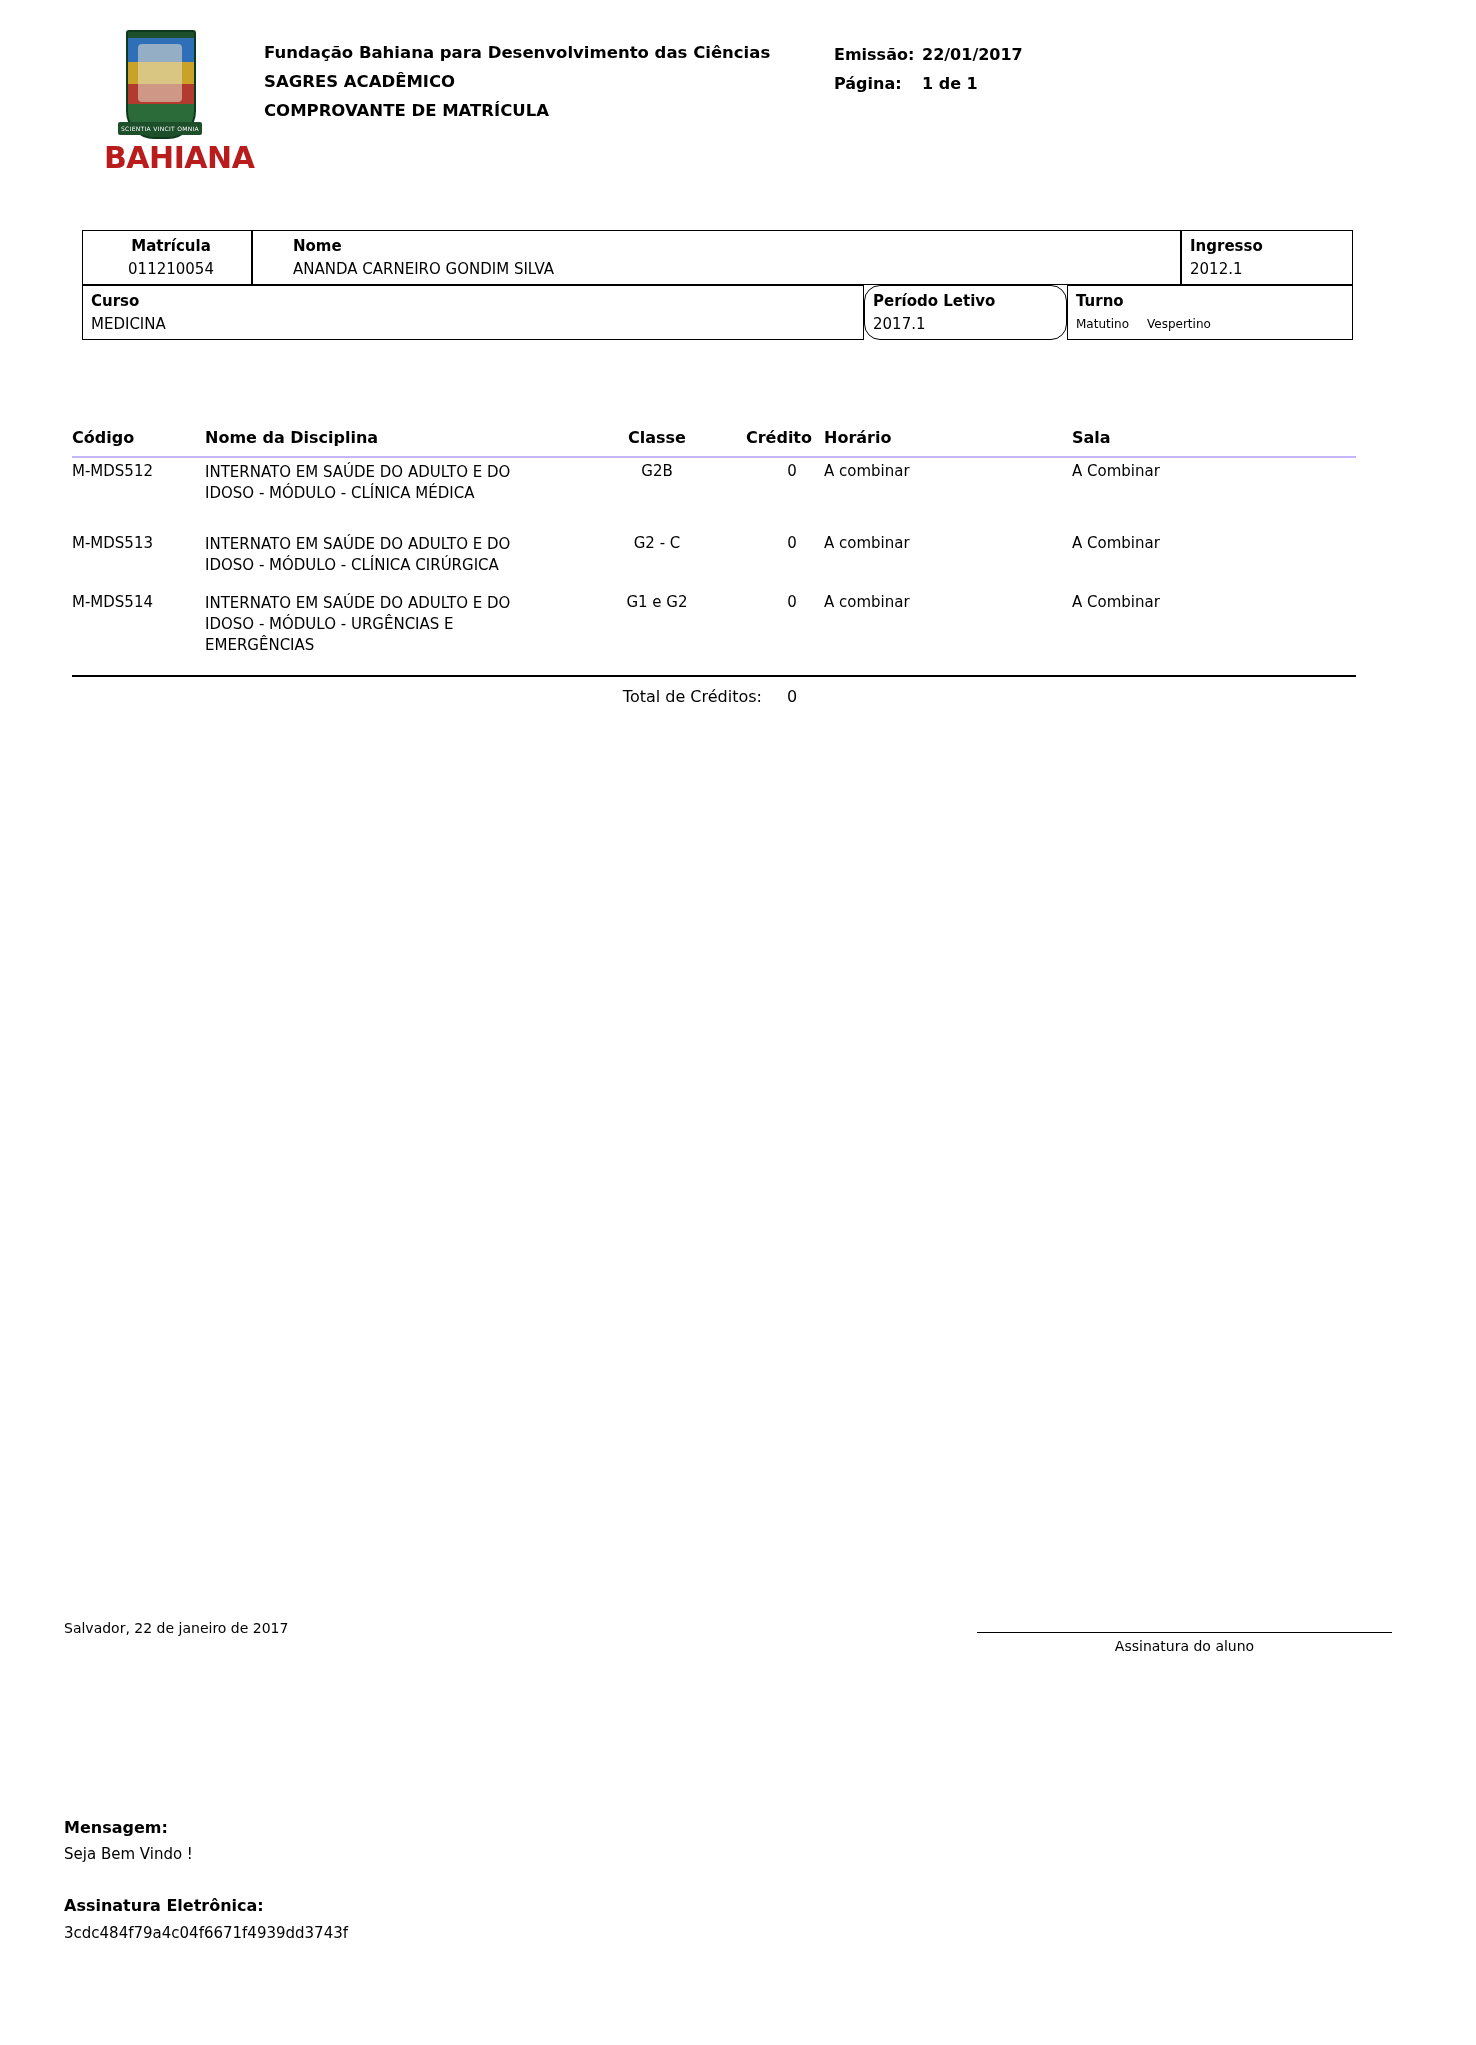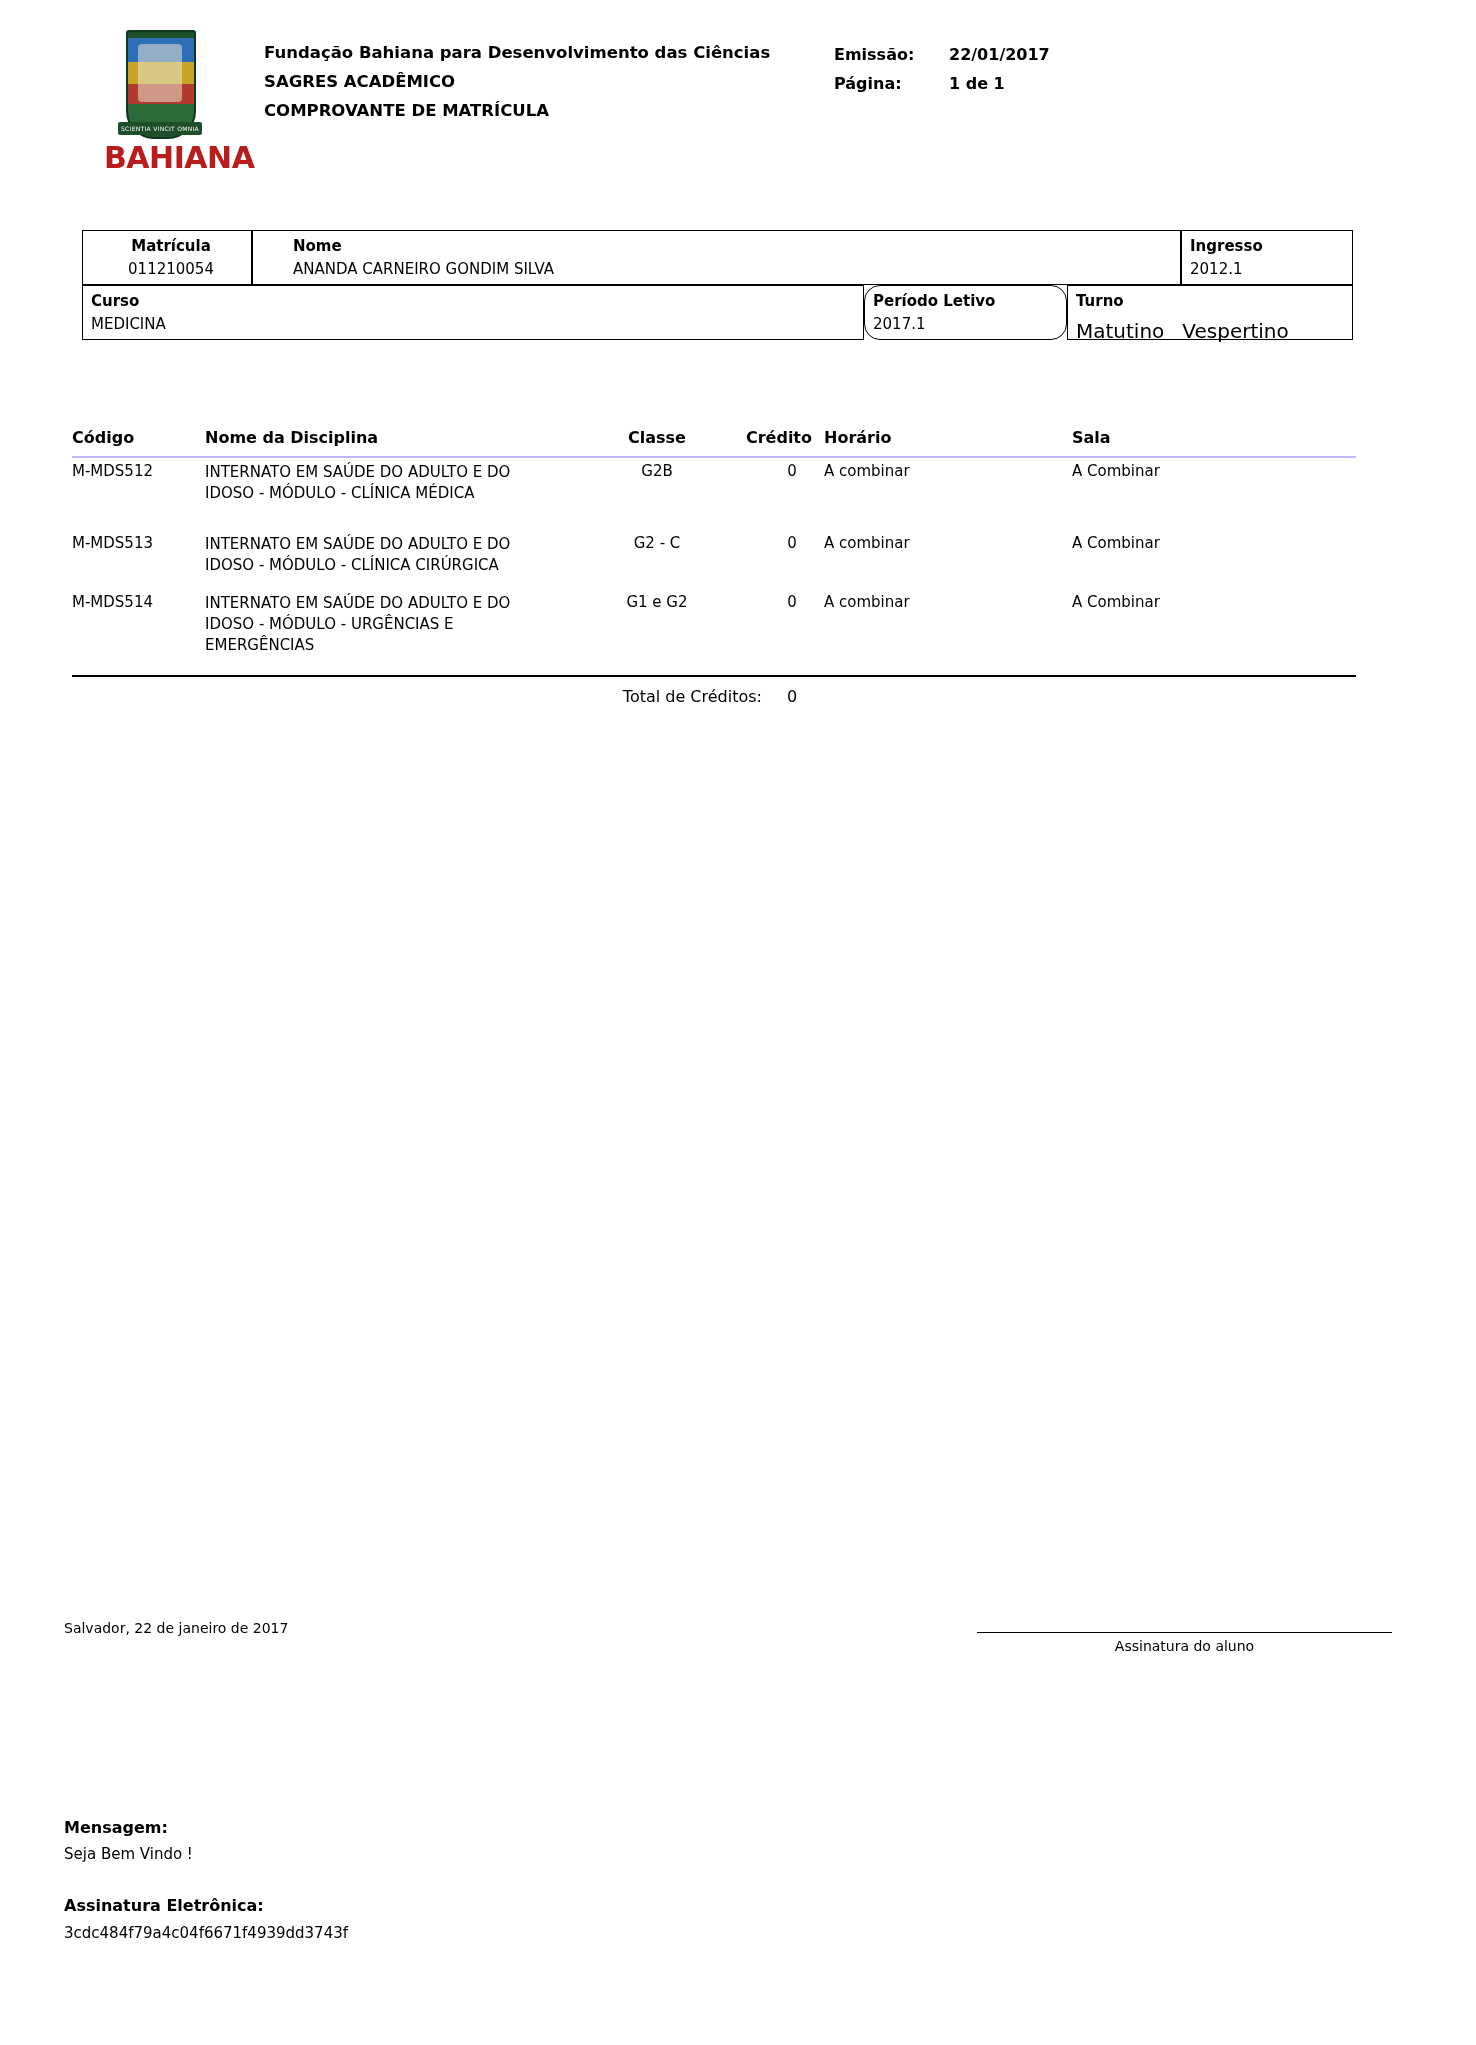--- a/index.html
+++ b/index.html
@@ -104,21 +104,20 @@
   }
   .emissao-block {
     position: absolute;
     left: 770px;
     top: 12px;
     font-size: 16px;
   }
   .emissao-row {
     display: flex;
     line-height: 29px;
-    gap: 27px;
   }
   .emissao-row .lbl {
     font-weight: bold;
     width: 88px;
   }
   .emissao-row .val {
     font-weight: bold;
   }
 
   
@@ -142,26 +141,25 @@
   
   .box-matricula { left: 82px;  top: 230px; width: 170px; height: 55px; text-align: center; }
   .box-nome      { left: 252px; top: 230px; width: 929px; height: 55px; padding-left: 32px; }
   .box-ingresso  { left: 1181px;top: 230px; width: 172px; height: 55px; }
   
   .box-curso     { left: 82px;  top: 285px; width: 782px; height: 55px; }
   .box-periodo   { left: 864px; top: 285px; width: 203px; height: 55px; border-radius: 16px; }
   .box-turno     { left: 1067px;top: 285px; width: 286px; height: 55px; }
 
   .turno-values {
-    font-size: 20px;
+    font-size: 12px;
     padding: 2px 0 0 8px;
     line-height: 22px;
     display: flex;
     gap: 18px;
-    margin-top: 7px;
   }
 
   
   .table {
     position: absolute;
     left: 72px;
     top: 428px;
     width: 1284px;
   }
   .thead {

